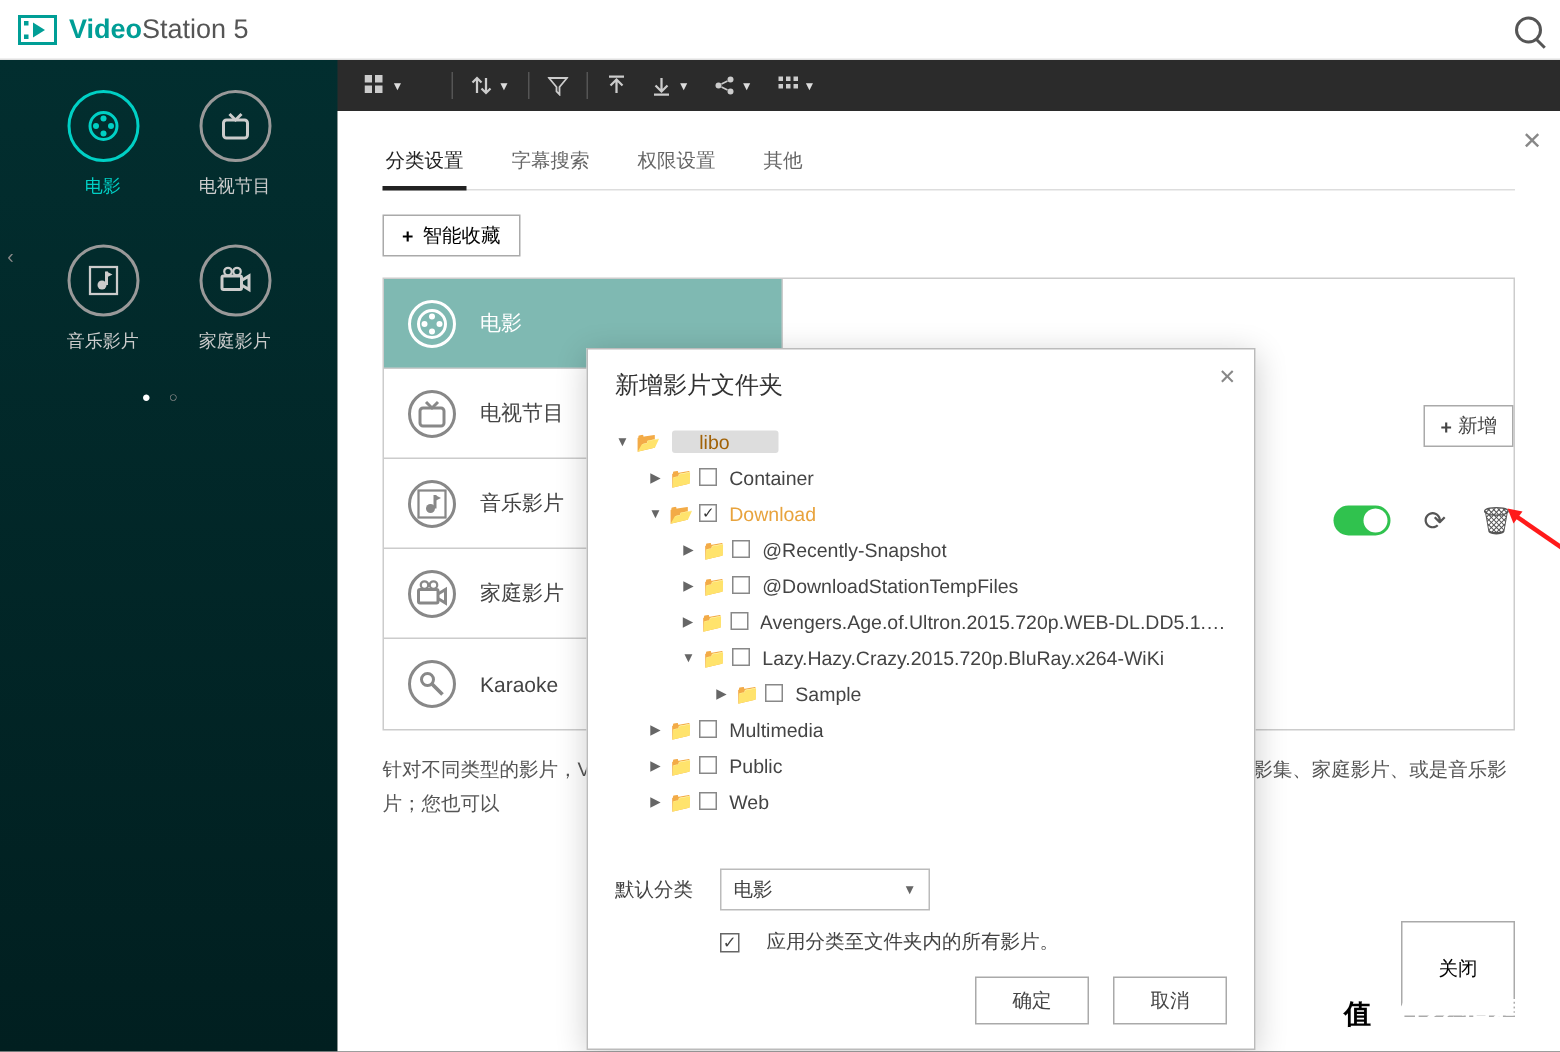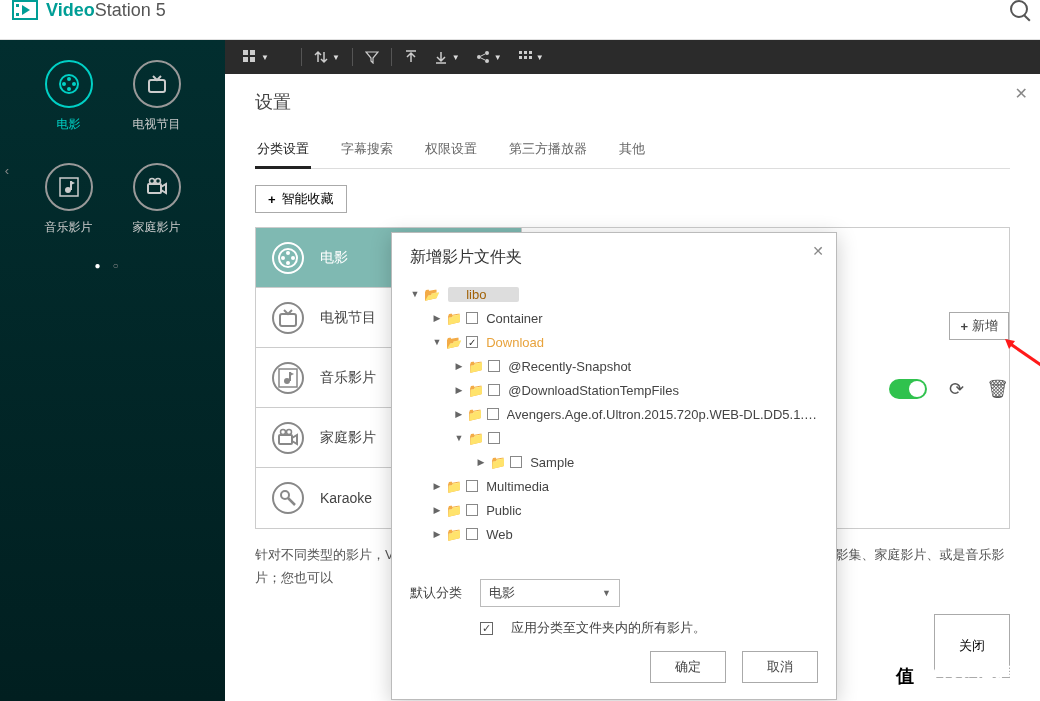--- a/index.html
+++ b/index.html
@@ -1,19 +1,19 @@
 <!DOCTYPE html>
 <html><head>
 <meta charset="utf-8">
 <style>
   * { box-sizing: border-box; margin: 0; padding: 0; font-family: "Microsoft YaHei", Arial, sans-serif; }
   body { width: 1040px; height: 701px; overflow: hidden; background: #333; position: relative; }
 
   
-  .header { height: 40px; background: #fff; display: flex; align-items: flex-start; padding: 0 12px; border-bottom: 1px solid #e0e0e0; }
+  .header { height: 40px; background: #fff; display: flex; align-items: center; padding: 0 12px; border-bottom: 1px solid #e0e0e0; }
   .logo-icon { width: 26px; height: 20px; border: 2px solid #009e96; position: relative; margin-right: 8px; }
   .logo-icon::before, .logo-icon::after { content: ''; position: absolute; width: 3px; height: 3px; background: #009e96; left: 2px; }
   .logo-icon::before { top: 2px; } .logo-icon::after { bottom: 2px; }
   .logo-play { position: absolute; left: 8px; top: 3px; width: 0; height: 0; border-left: 8px solid #009e96; border-top: 5px solid transparent; border-bottom: 5px solid transparent; }
   .logo-text { font-size: 18px; color: #009e96; font-weight: bold; }
   .logo-text-thin { font-weight: 300; color: #555; }
   .header-spacer { flex: 1; }
   .search-ico { width: 18px; height: 18px; border: 2px solid #555; border-radius: 50%; position: relative; }
   .search-ico::after { content: ''; position: absolute; width: 2px; height: 8px; background: #555; transform: rotate(-45deg); bottom: -6px; right: -2px; }
 
@@ -224,26 +224,24 @@
             <rect x="1" y="6" width="3" height="3" fill="#ccc"></rect>
             <rect x="6" y="6" width="3" height="3" fill="#ccc"></rect>
             <rect x="11" y="6" width="3" height="3" fill="#ccc"></rect>
           </svg>
         <span class="tb-caret">▼</span>
       </div>
     </div>
 
     <div class="settings">
       <div class="settings-close">✕</div>
-      <div class="settings-title">设置</div>
       <div class="tabs" id="tabs">
           <div class="tab active">分类设置</div>
           <div class="tab">字幕搜索</div>
           <div class="tab">权限设置</div>
-          <div class="tab">第三方播放器</div>
           <div class="tab">其他</div>
         </div>
 
       <div class="add-cat-btn">
         <span class="plus">+</span>
         <span>智能收藏</span>
       </div>
 
       <div class="cat-box">
         <div class="cat-list" id="cat-list">
@@ -364,20 +362,21 @@
       <div class="node ind3">
         <span class="tw">▶</span>
         <span class="folder">📁</span>
         <span class="cb"></span>
         <span class="lbl trunc">Avengers.Age.of.Ultron.2015.720p.WEB-DL.DD5.1.H264...</span>
       </div>
       <div class="node ind3">
         <span class="tw">▼</span>
         <span class="folder">📁</span>
         <span class="cb"></span>
+        <span class="lbl">Lazy.Hazy.Crazy.2015.720p.BluRay.x264-WiKi</span>
       </div>
       <div class="node ind4">
         <span class="tw">▶</span>
         <span class="folder">📁</span>
         <span class="cb"></span>
         <span class="lbl">Sample</span>
       </div>
       <div class="node ind2">
         <span class="tw">▶</span>
         <span class="folder">📁</span>

